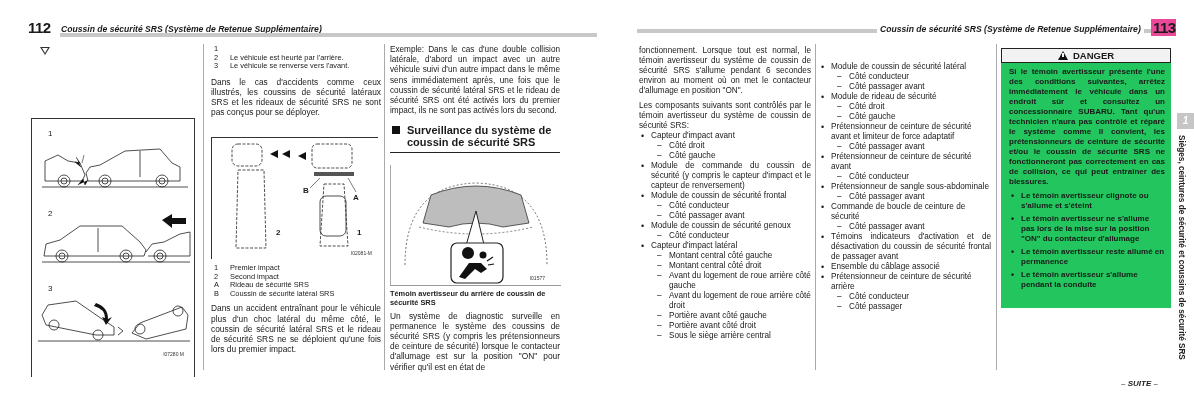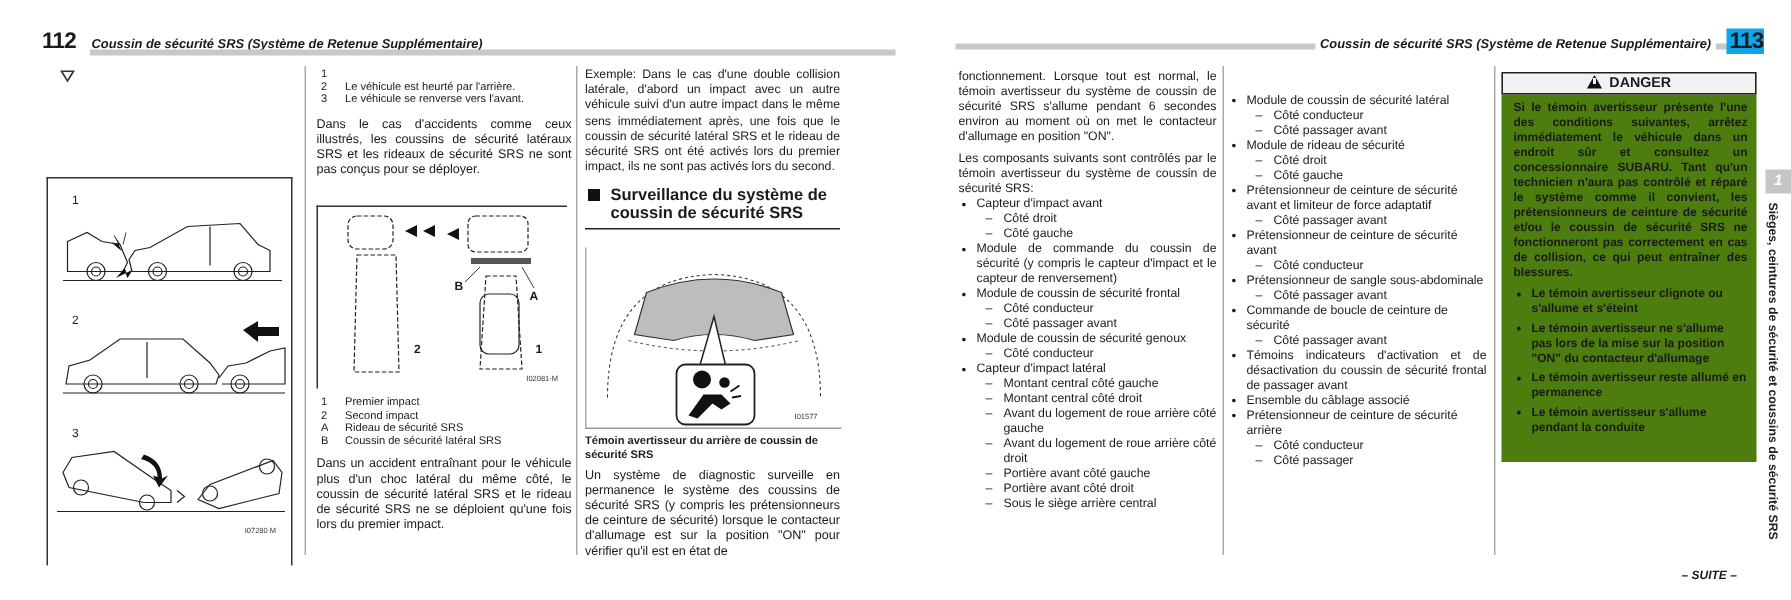--- a/index.html
+++ b/index.html
@@ -17,21 +17,21 @@
   .numlist li { display:flex; }
   .numlist .n { width:16px; flex:none; text-align:left; padding-left:3px; }
   .bul { margin:0; padding:0; list-style:none; }
   .bul > li { position:relative; padding-left:12px; }
   .bul > li::before { content:"•"; position:absolute; left:2px; top:0; font-size:9px; }
   .sub { margin:0; padding:0; list-style:none; }
   .sub li { position:relative; padding-left:12px; margin-left:6px; }
   .sub li::before { content:"–"; position:absolute; left:0; }
   .figbox { position:absolute; border:1px solid #333; background:#fff; }
   .figcode { position:absolute; font-size:5px; color:#333; }
-  .danger { position:absolute; background:#4d7c0f; }
+  .danger { position:absolute; background:#22c55e; }
   .danger-h { border:1px solid #222; background:#f2f2f2; text-align:center;
               font-weight:bold; font-size:9.5px; height:13px; line-height:13px; }
   .danger-body { font-weight:bold; font-size:8px; line-height:10px; padding:4px 6px 6px 8px; }
   .tab { position:absolute; background:#c6c6c6; color:#fff; font-weight:bold; font-size:10px;
          text-align:center; font-style:italic; }
   .vert { position:absolute; writing-mode:vertical-rl; font-weight:bold; font-size:8.2px; color:#222; }
   .secth { font-weight:bold; font-size:11px; line-height:12px; }
 </style>
 </head>
 <body>
@@ -199,21 +199,21 @@
 
   <div class="col" style="left:390px;top:290px;width:170px;">
     <div style="font-weight:bold;font-size:7.4px;line-height:8.8px;">Témoin avertisseur du arrière de coussin de sécurité SRS</div>
     <p class="just" style="margin:3px 0 0 0;font-size:8.4px;line-height:10.2px;">Un système de diagnostic surveille en permanence le système des coussins de sécurité SRS (y compris les prétensionneurs de ceinture de sécurité) lorsque le contacteur d'allumage est sur la position "ON" pour vérifier qu'il est en état de</p>
   </div>
 </div>
 
 <div class="abs" style="left:597px;top:0;width:597px;height:400px;">
   <div class="abs hbar" style="left:40px;top:29px;width:520px;"></div>
   <div class="abs htitle" style="left:280px;top:24px;background:#fff;padding:0 3px;">Coussin de sécurité SRS (Système de Retenue Supplémentaire)</div>
-  <div class="abs pnum" style="left:554px;top:19px;background:#0ea5e9;padding-left:2px;">113</div>
+  <div class="abs pnum" style="left:554px;top:19px;background:#ec4899;padding-left:2px;">113</div>
 
   <div class="col" style="left:42px;top:46px;width:172px;">
     <p class="just" style="margin:0;">fonctionnement. Lorsque tout est normal, le témoin avertisseur du système de coussin de sécurité SRS s'allume pendant 6 secondes environ au moment où on met le contacteur d'allumage en position "ON".</p>
     <p class="just" style="margin:5px 0 0 0;">Les composants suivants sont contrôlés par le témoin avertisseur du système de coussin de sécurité SRS:</p>
     <ul class="bul">
       <li><span>Capteur d'impact avant</span>
         <ul class="sub">
             <li>Côté droit</li>
             <li>Côté gauche</li>
           </ul></li>

